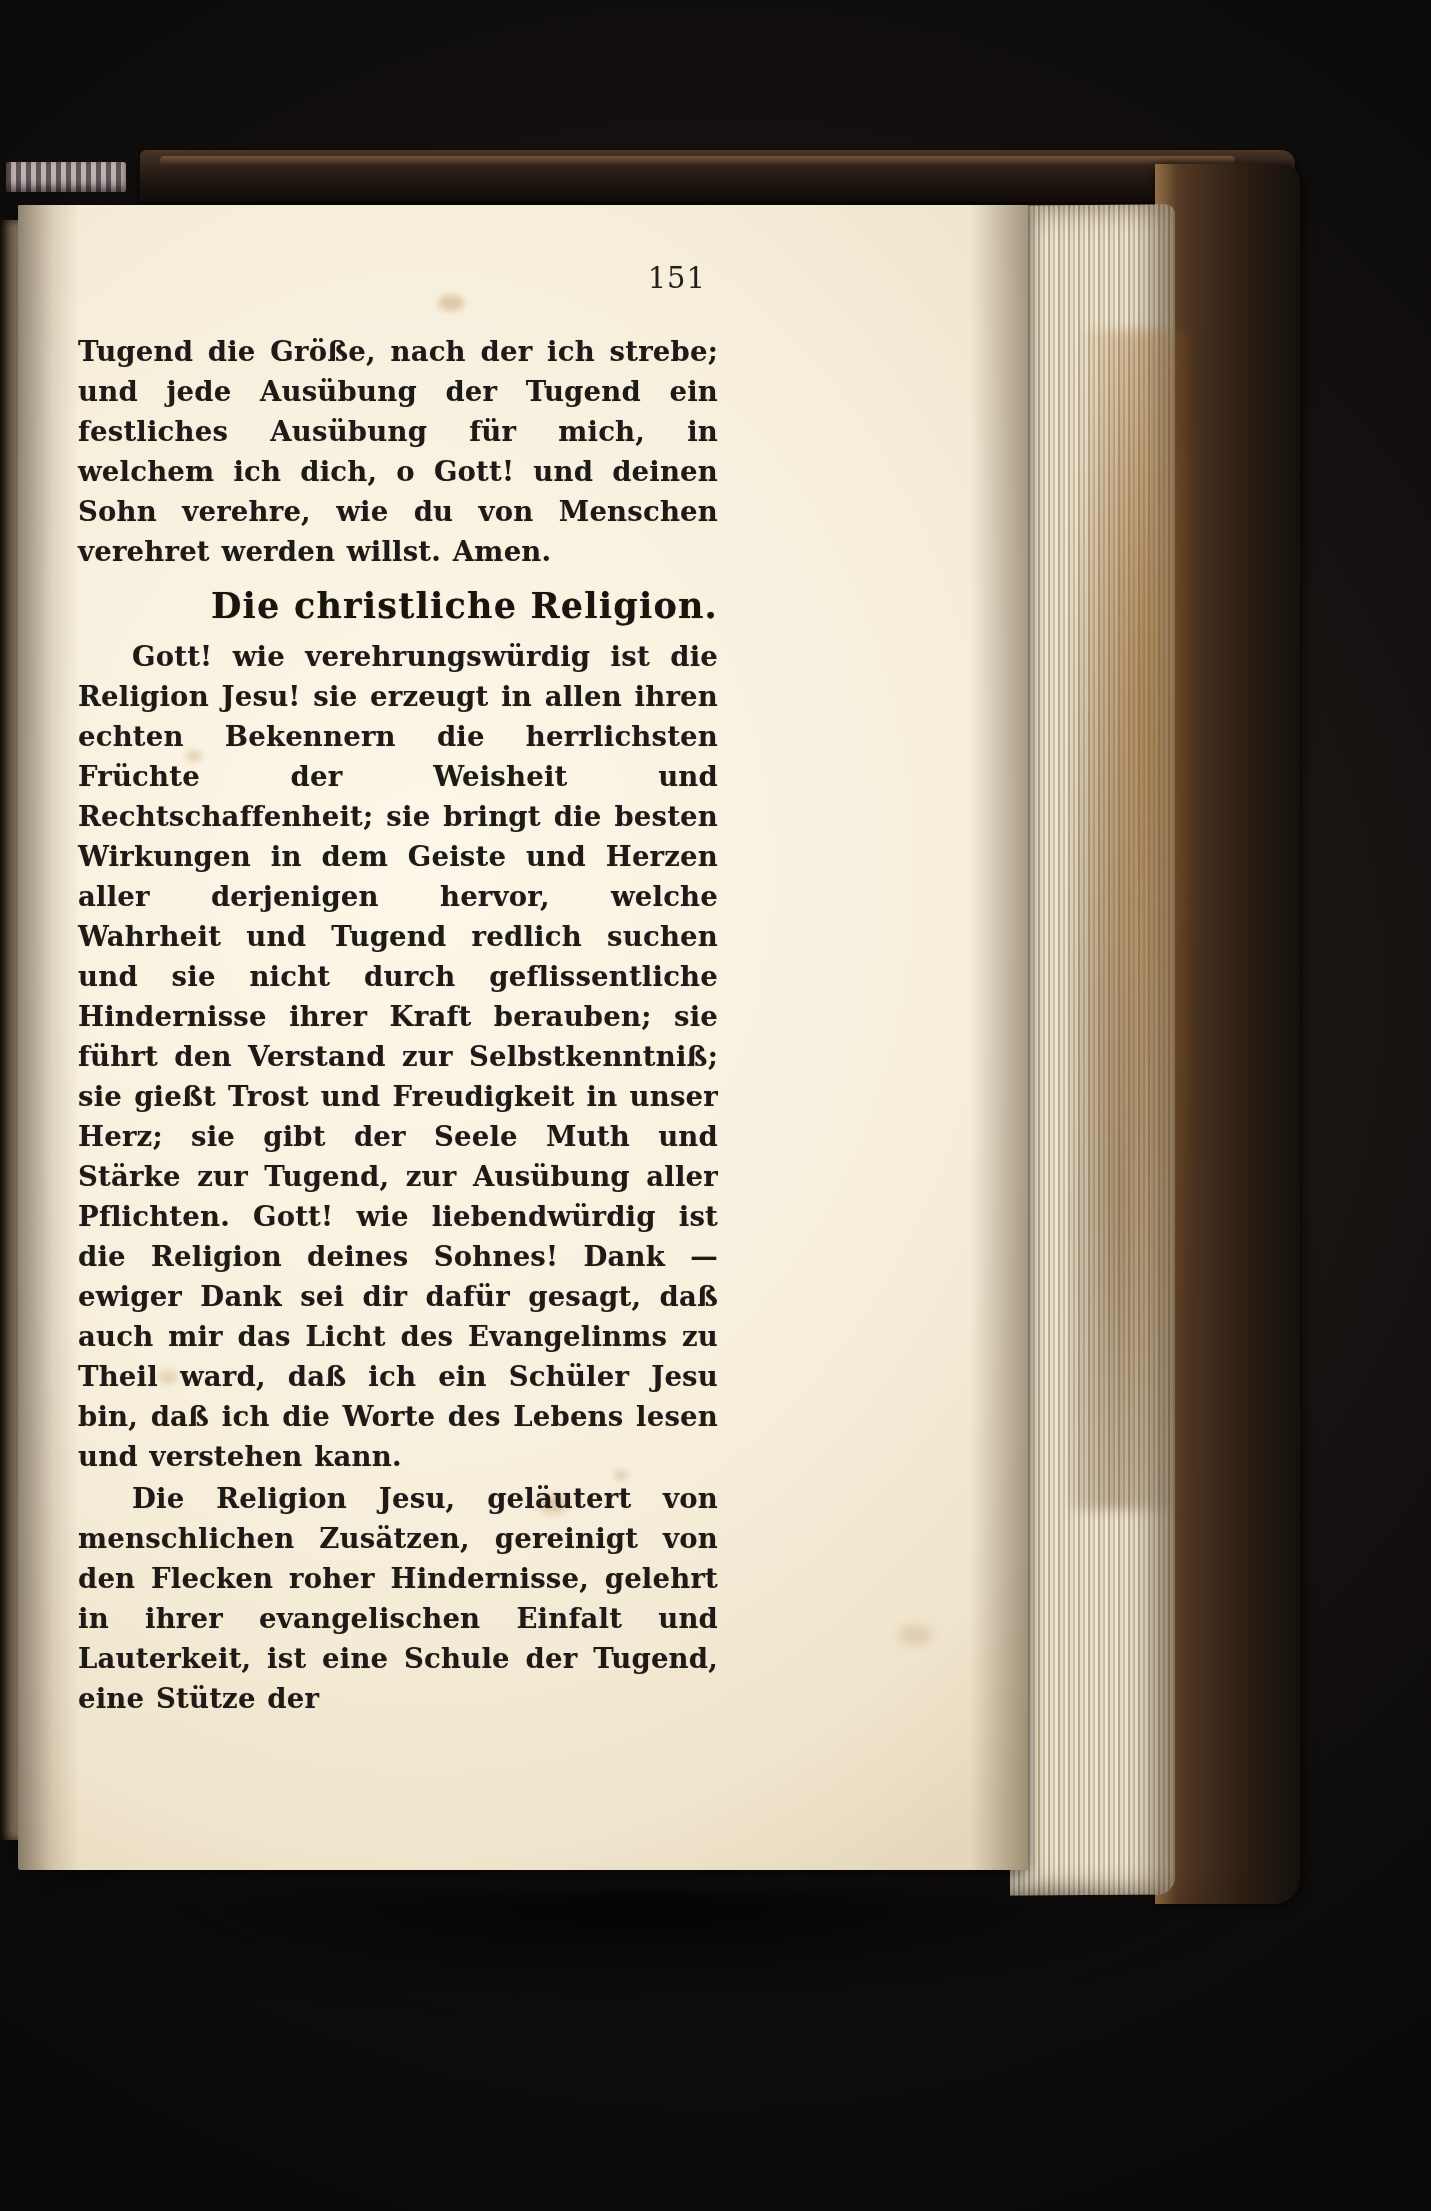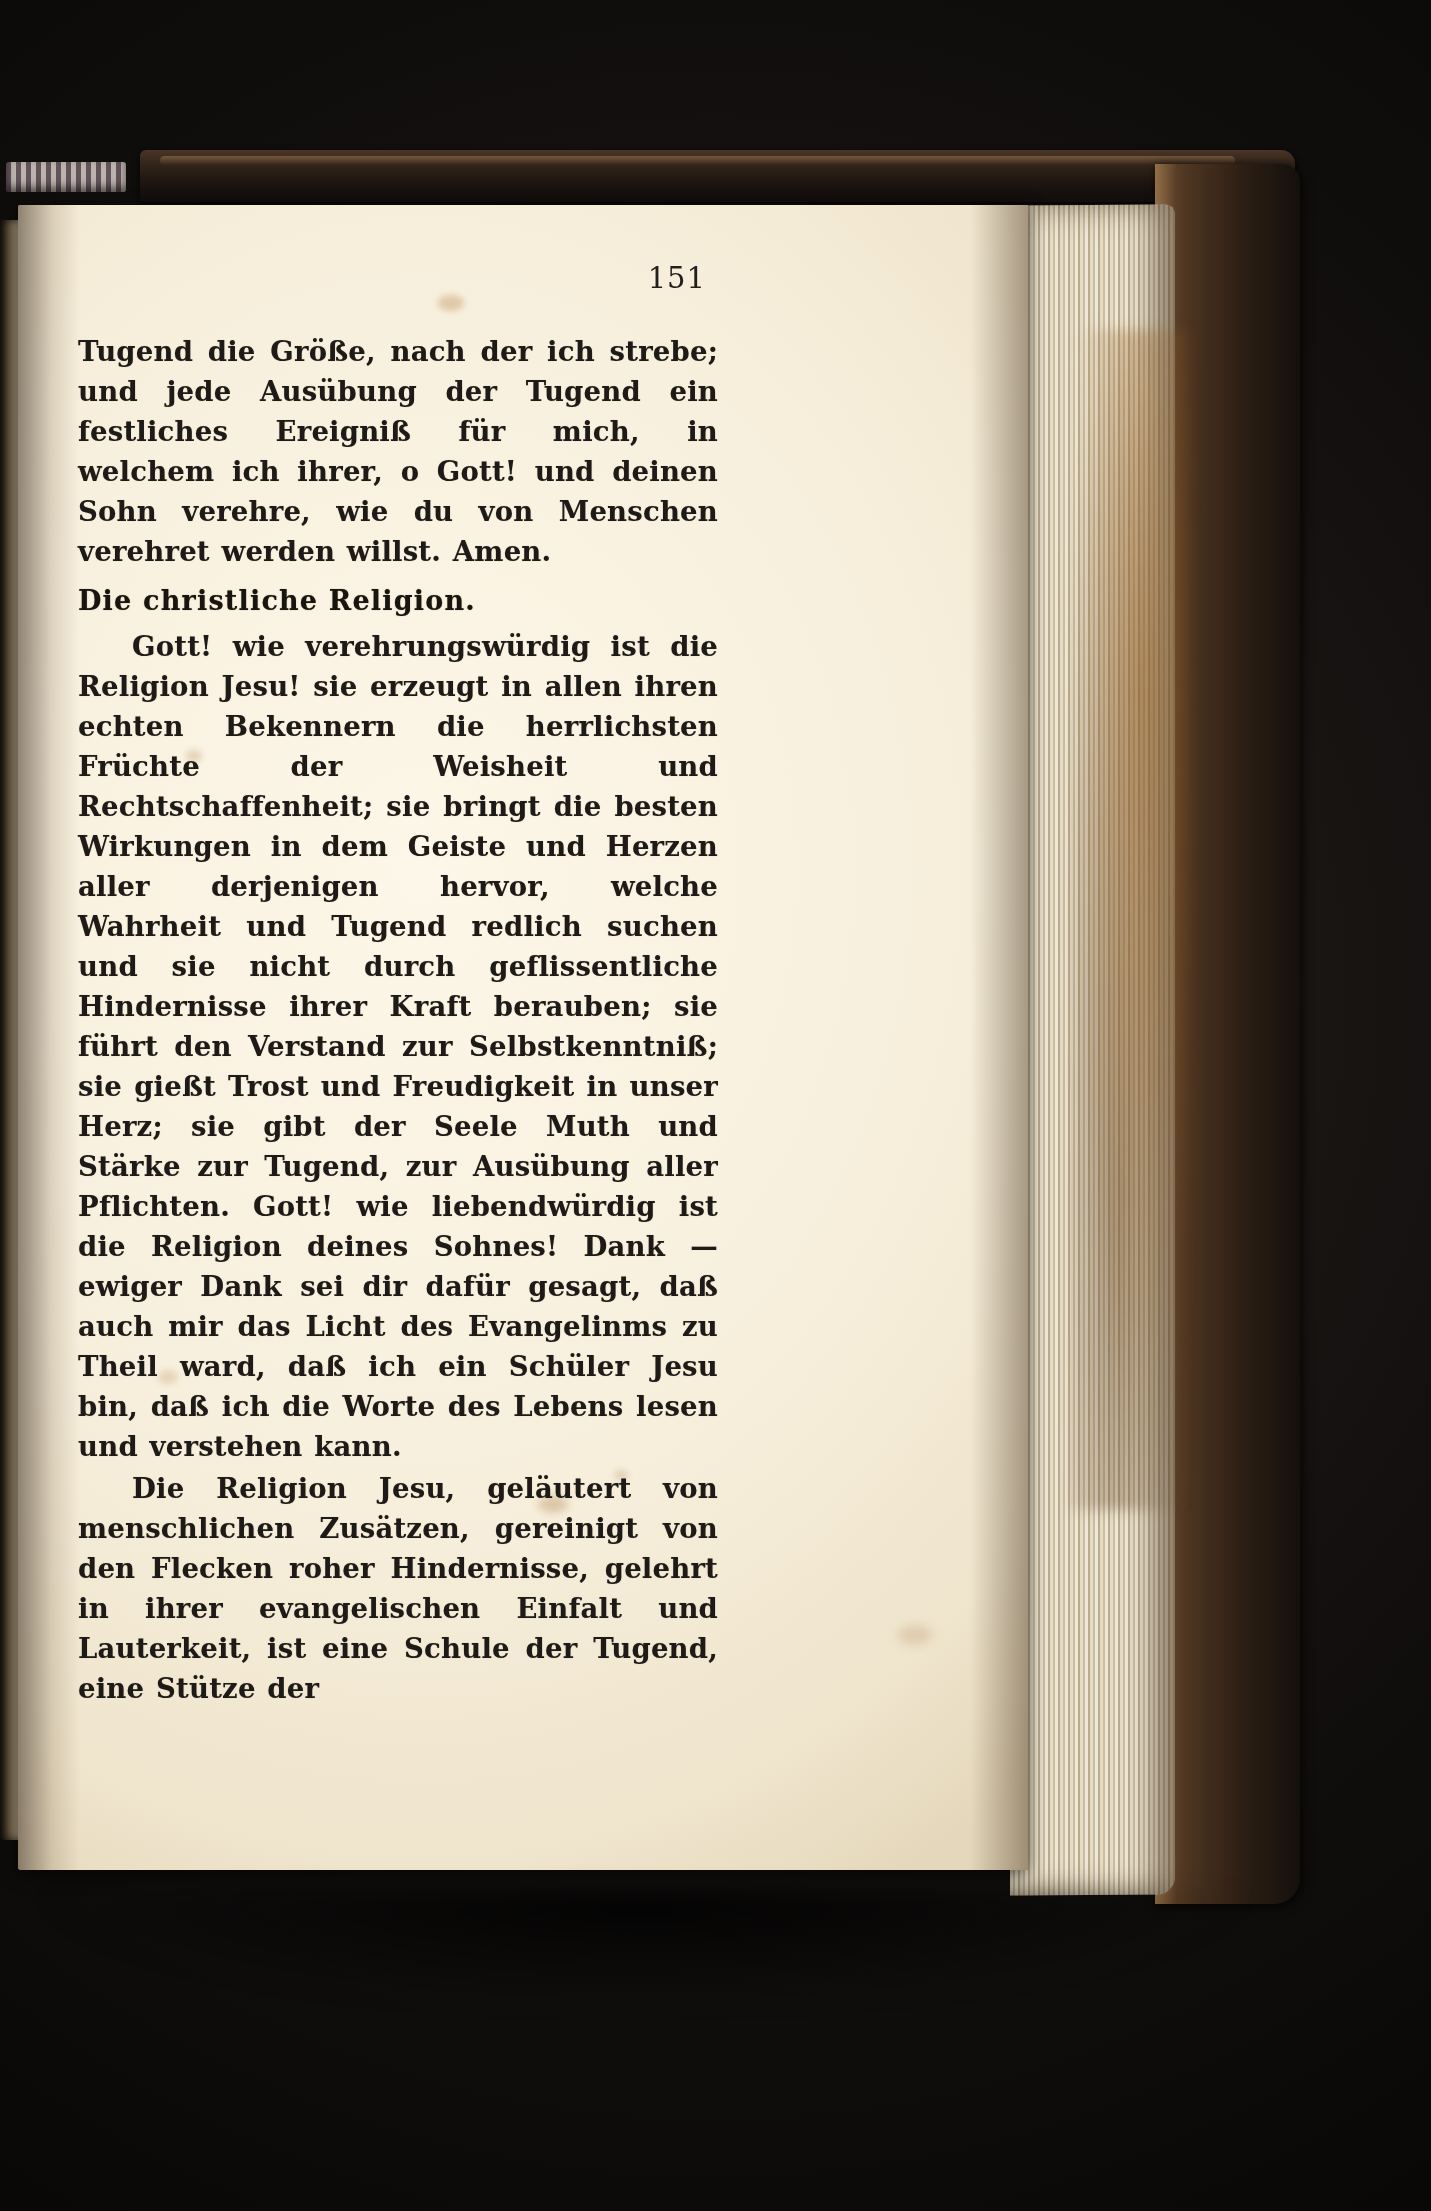--- a/index.html
+++ b/index.html
@@ -175,22 +175,22 @@
     margin: 0;
     font-family: "DejaVu Serif", serif;
     font-weight: 600;
     letter-spacing: .2px;
     word-spacing: 2px;
     text-shadow: 0 0 1px rgba(40,30,20,.25);
   }
   .para + .para { margin-top: 2px; }
   .indent { text-indent: 54px; }
   .subhead {
-    text-align: left;
-    font-size: 27px;
+    text-align: right;
+    font-size: 35px;
     font-weight: 800;
     color: #18150f;
     margin: 14px 0 10px 0;
     letter-spacing: 1.2px;
     font-family: "DejaVu Serif", serif;
     text-shadow: 0 0 1px rgba(30,20,10,.5);
   }
 
   
   .prev-page {
@@ -235,21 +235,21 @@
       <span class="foxing fx2"></span>
       <span class="foxing fx3"></span>
       <span class="foxing fx4"></span>
       <span class="foxing fx5"></span>
       <span class="foxing fx6"></span>
 
       <div class="textblock">
 
         <div class="folio">151</div>
 
-        <p class="para">Tugend die Größe, nach der ich strebe; und jede Ausübung der Tugend ein festliches Ereigniß für mich, in welchem ich ihrer, o Gott! und deinen Sohn verehre, wie du von Menschen verehret werden willst. Amen.</p>
+        <p class="para">Tugend die Größe, nach der ich strebe; und jede Ausübung der Tugend ein festliches Ausübung für mich, in welchem ich dich, o Gott! und deinen Sohn verehre, wie du von Menschen verehret werden willst. Amen.</p>
 
         <h2 class="subhead">Die christliche Religion.</h2>
 
         <p class="para indent">Gott! wie verehrungswürdig ist die Religion Jesu! sie erzeugt in allen ihren echten Bekennern die herrlichsten Früchte der Weisheit und Rechtschaffenheit; sie bringt die besten Wirkungen in dem Geiste und Herzen aller derjenigen hervor, welche Wahrheit und Tugend redlich suchen und sie nicht durch geflissentliche Hindernisse ihrer Kraft berauben; sie führt den Verstand zur Selbstkenntniß; sie gießt Trost und Freudigkeit in unser Herz; sie gibt der Seele Muth und Stärke zur Tugend, zur Ausübung aller Pflichten. Gott! wie liebendwürdig ist die Religion deines Sohnes! Dank — ewiger Dank sei dir dafür gesagt, daß auch mir das Licht des Evangelinms zu Theil ward, daß ich ein Schüler Jesu bin, daß ich die Worte des Lebens lesen und verstehen kann.</p>
 
         <p class="para indent">Die Religion Jesu, geläutert von menschlichen Zusätzen, gereinigt von den Flecken roher Hindernisse, gelehrt in ihrer evangelischen Einfalt und Lauterkeit, ist eine Schule der Tugend, eine Stütze der</p>
 
       </div>
     </div>
 

